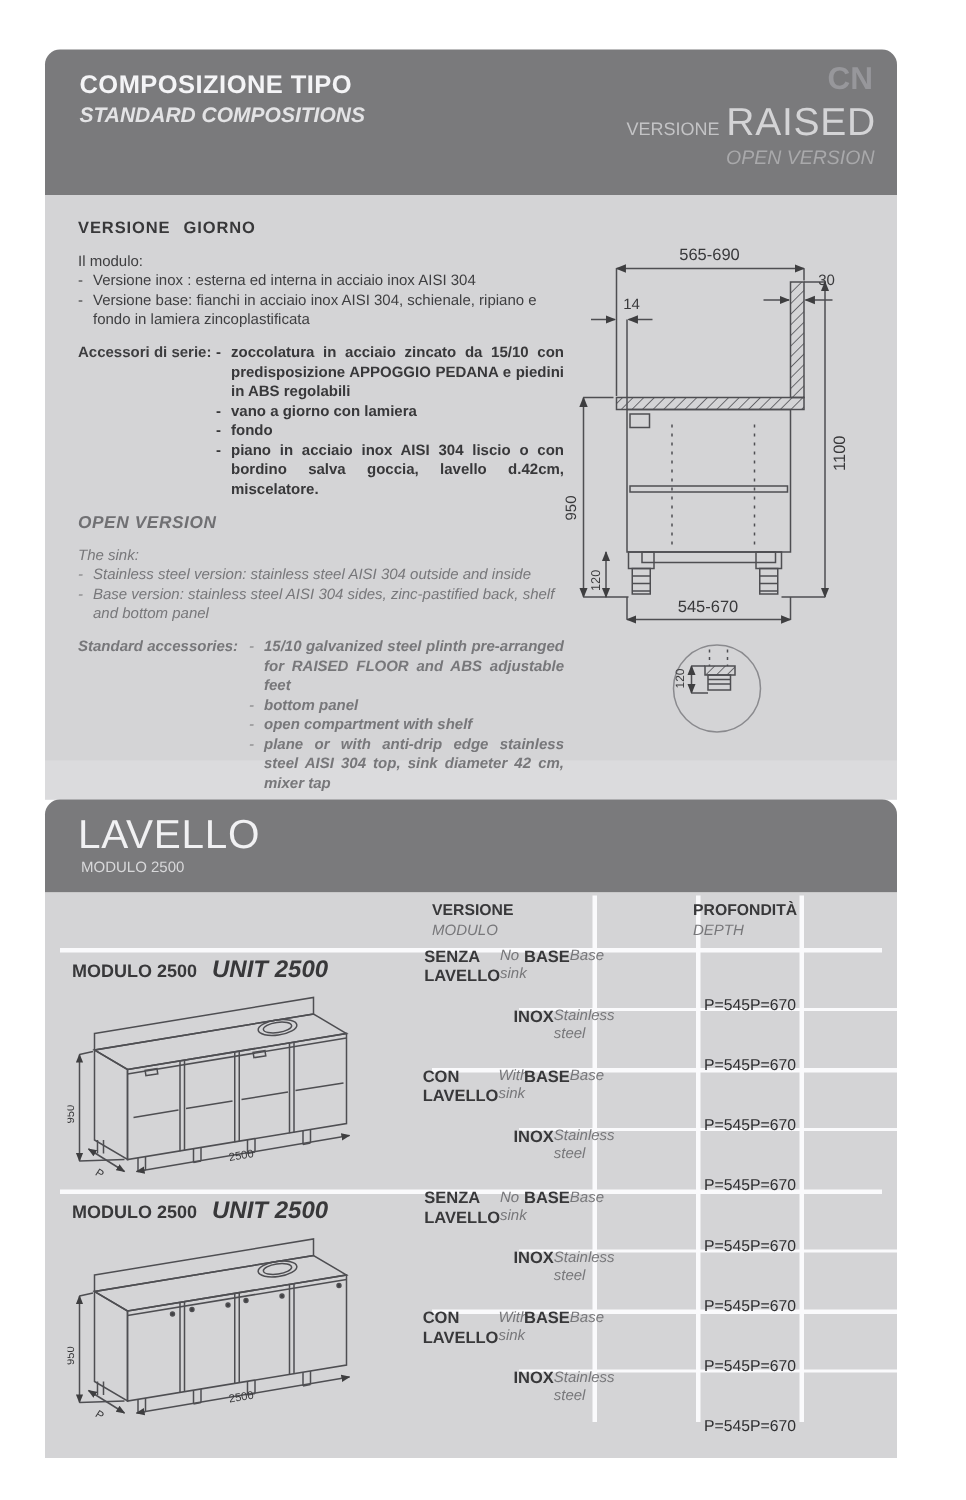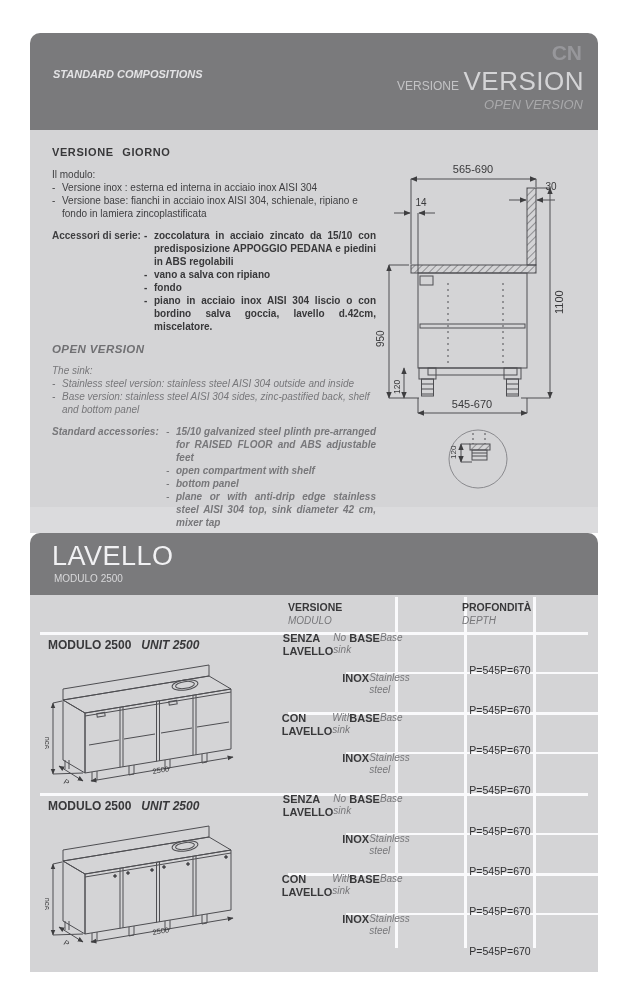--- a/index.html
+++ b/index.html
@@ -10,21 +10,21 @@
   .abs{position:absolute;}
   
   .sec-header{
     position:absolute;left:30px;width:568px;background:#7a7a7c;
     border-radius:10px 10px 0 0;box-sizing:border-box;
   }
   .sec-body{
     position:absolute;left:30px;width:568px;background:#d4d4d6;box-sizing:border-box;
   }
   .h1-title{position:absolute;left:23px;top:14px;font-size:17px;font-weight:bold;color:#f4f4f6;letter-spacing:.3px;}
-  .h1-sub{position:absolute;left:23px;top:35px;font-size:11px;font-weight:bold;font-style:italic;color:#e3e3e5;}
+  .h1-sub{position:absolute;left:23px;top:35px;font-size:14px;font-weight:bold;font-style:italic;color:#e3e3e5;}
   .h1-code{position:absolute;right:16px;top:8px;font-size:21px;font-weight:bold;color:#97979b;}
   .h1-version{position:absolute;right:14px;top:33px;color:#d4d4d6;white-space:nowrap;}
   .h1-version .pfx{font-size:12px;color:#c3c3c5;}
   .h1-version .big{font-size:26px;letter-spacing:.5px;}
   .h1-open{position:absolute;right:15px;top:64px;font-size:13px;font-style:italic;color:#a9a9ab;}
   .h2-title{position:absolute;left:22px;top:8px;font-size:27px;color:#f1f1f3;letter-spacing:.5px;}
   .h2-sub{position:absolute;left:24px;top:40px;font-size:10px;color:#d8d8da;}
   
   .textcol{position:absolute;left:22px;top:16px;width:324px;font-size:10px;line-height:13px;}
   .head-it{font-weight:bold;font-size:11px;letter-spacing:.6px;word-spacing:5px;margin-bottom:9px;color:#38383a;}
@@ -43,35 +43,36 @@
   
   svg text{font-family:"Liberation Sans",sans-serif;fill:#39393b;}
   .s1-strip{position:absolute;left:0;bottom:0;width:100%;height:26px;background:#dbdbdd;}
   
   .vline{position:absolute;width:3px;background:#fafafc;}
   .hline{position:absolute;background:#fafafc;}
   .th-block{position:absolute;font-size:10.5px;line-height:13px;}
   .th-block .it{font-weight:bold;color:#38383a;}
   .th-block .en2{font-style:italic;color:#77777a;font-size:10px;}
   .mod-label{position:absolute;left:18px;font-size:12px;font-weight:bold;color:#38383a;}
-  .mod-label .u{font-size:12px;font-style:italic;margin-left:10px;}
+  .mod-label .u{font-size:16px;font-style:italic;margin-left:10px;}
   .cell{position:absolute;display:flex;flex-direction:row;justify-content:center;font-size:11px;line-height:13px;}
   .cell .t{font-weight:bold;color:#38383a;}
   .cell .s{font-style:italic;color:#77777a;font-size:10px;line-height:12px;}
   .cell .d{color:#2e2e30;font-size:10.5px;margin-top:32px;}
 </style>
 </head>
 <body>
 
 <div class="sec-header" style="top:33px;height:97px;">
+  <div class="h1-title">COMPOSIZIONE TIPO</div>
   <div class="h1-sub">STANDARD COMPOSITIONS</div>
   <div class="h1-code">CN</div>
   <div class="h1-version">
     <span class="pfx">VERSIONE</span>
-    <span class="big">VERSION</span>
+    <span class="big">RAISED</span>
   </div>
   <div class="h1-open">OPEN VERSION</div>
 </div>
 
 <div class="sec-body" style="top:130px;height:403px;">
   <div class="s1-strip"></div>
 
   <div class="textcol">
     <div class="head-it">VERSIONE GIORNO</div>
     <div>Il modulo:</div>
@@ -86,21 +87,21 @@
 
     <div class="acc">
       <div class="lbl" style="width:92px;">Accessori di serie:</div>
       <div class="acc-items" style="width:232px;">
         <div class="li-row">
             <span class="mk it-bold"></span>
             <span class="txt it-bold">zoccolatura in acciaio zincato da 15/10 con predisposizione APPOGGIO PEDANA e piedini in ABS regolabili</span>
           </div>
         <div class="li-row">
             <span class="mk it-bold"></span>
-            <span class="txt it-bold">vano a salva con ripiano</span>
+            <span class="txt it-bold">vano a giorno con lamiera</span>
           </div>
         <div class="li-row">
             <span class="mk it-bold"></span>
             <span class="txt it-bold">fondo</span>
           </div>
         <div class="li-row">
             <span class="mk it-bold"></span>
             <span class="txt it-bold">piano in acciaio inox AISI 304 liscio o con bordino salva goccia, lavello d.42cm, miscelatore.</span>
           </div>
       </div>
@@ -119,25 +120,25 @@
 
     <div class="acc acc-en en">
       <div class="lbl" style="width:114px;">Standard accessories:</div>
       <div class="acc-items" style="width:210px;">
         <div class="li-row">
             <span class="mk"></span>
             <span class="txt">15/10 galvanized steel plinth pre-arranged for RAISED FLOOR and ABS adjustable feet</span>
           </div>
         <div class="li-row">
             <span class="mk"></span>
+            <span class="txt">bottom panel</span>
+          </div>
+        <div class="li-row">
+            <span class="mk"></span>
             <span class="txt">open compartment with shelf</span>
-          </div>
-        <div class="li-row">
-            <span class="mk"></span>
-            <span class="txt">bottom panel</span>
           </div>
         <div class="li-row">
             <span class="mk"></span>
             <span class="txt">plane or with anti-drip edge stainless steel AISI 304 top, sink diameter 42 cm, mixer tap</span>
           </div>
       </div>
     </div>
   </div>
 
   <svg class="abs" style="left:345px;top:12px;" width="222" height="378" viewBox="0 0 222 378">

